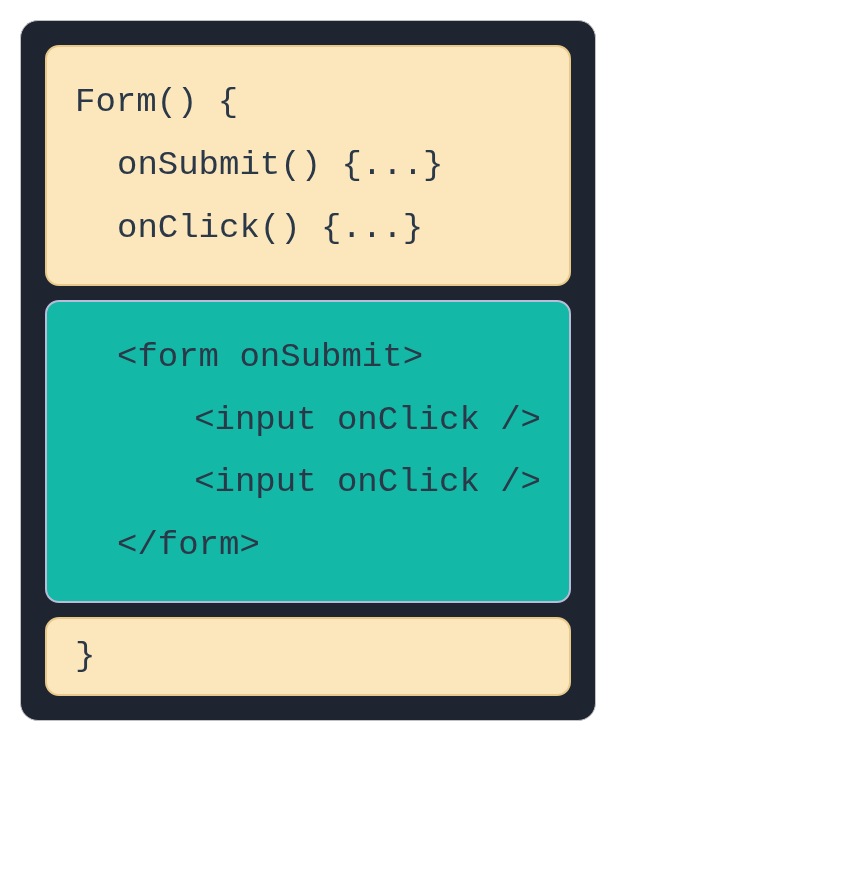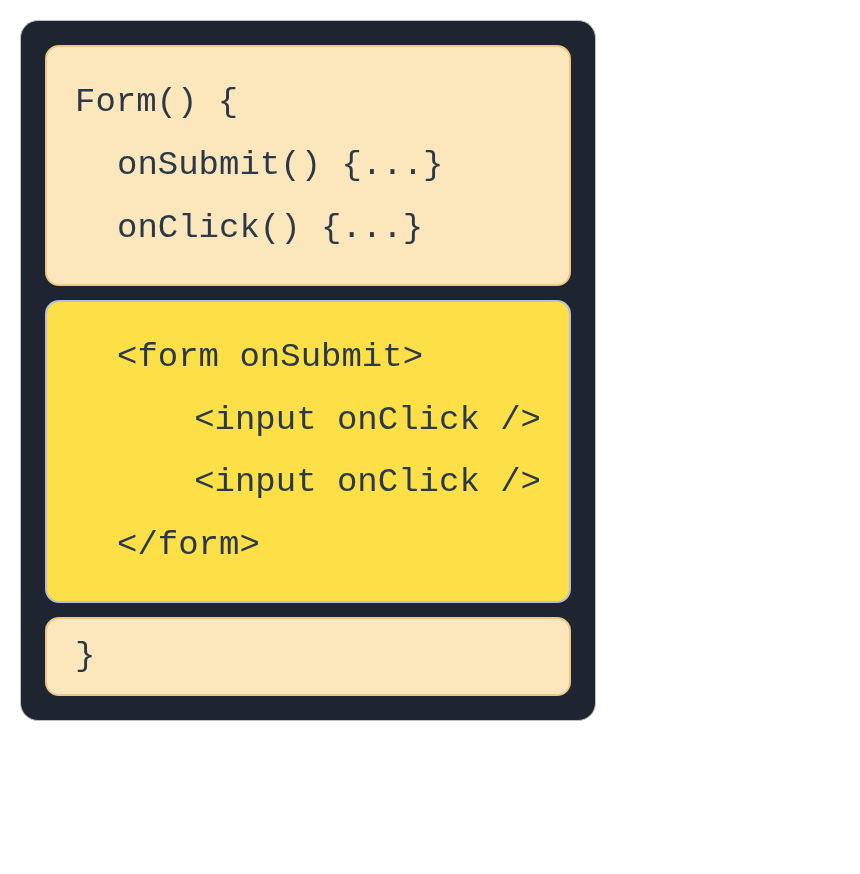--- a/index.html
+++ b/index.html
@@ -27,21 +27,21 @@
       padding: 24px 28px;
       font-size: 34px;
       line-height: 1.85;
       color: #2b3848;
     }
     .block-yellow {
       background: #fce7bc;
       border: 2px solid #e8c98a;
     }
     .block-blue {
-      background: #fde047;
+      background: #14b8a6;
       border: 2px solid #b8bcd8;
     }
     .block-yellow-small {
       background: #fce7bc;
       border: 2px solid #e8c98a;
       border-radius: 14px;
       padding: 12px 28px;
       font-size: 34px;
       line-height: 1.5;
       color: #2b3848;

